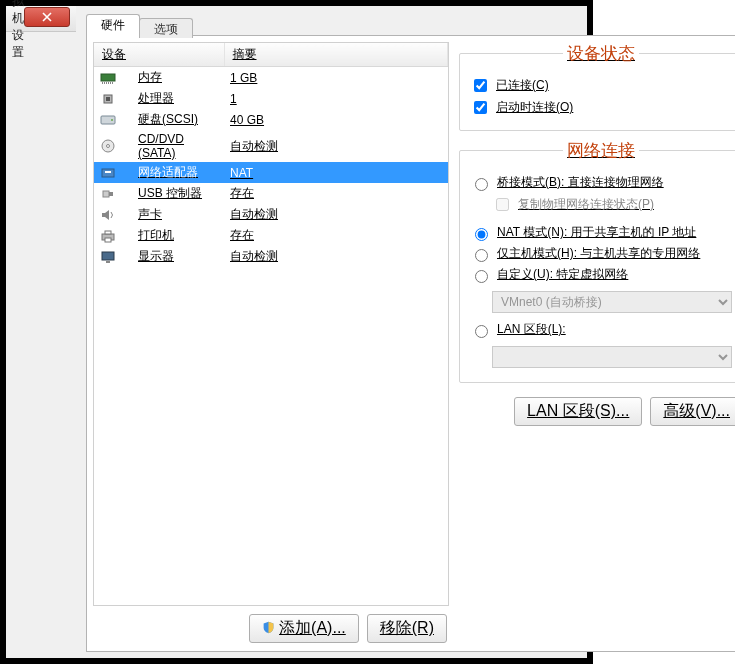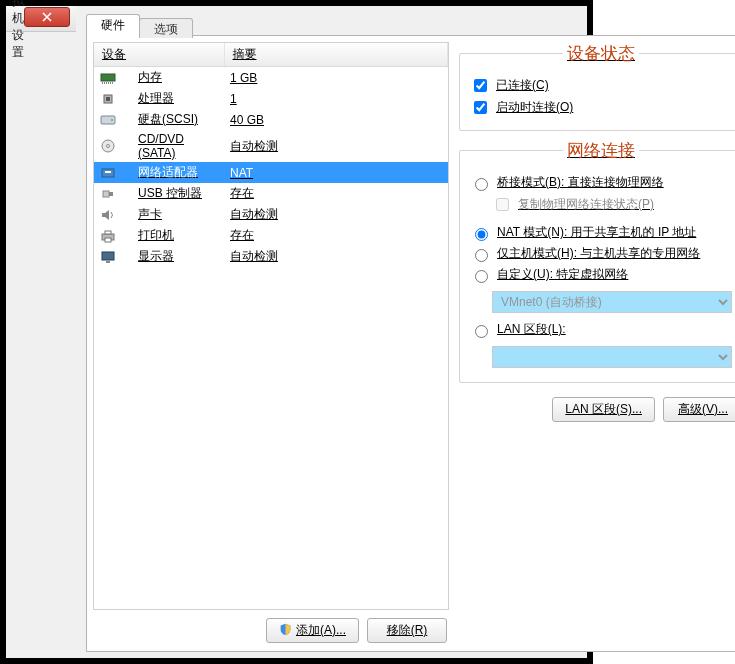--- a/index.html
+++ b/index.html
@@ -16,30 +16,30 @@
   .tab-body { flex: 1; background: #fff; border: 1px solid #b3b3b3; padding: 6px; display: flex; text-decoration: underline; }
   .left-panel { width: 356px; display: flex; flex-direction: column; }
   .device-table-wrap { flex: 1; border: 1px solid #d0d0d0; background: #fff; overflow: auto; }
   .tbl { width: 100%; border-collapse: collapse; font-size: 12px; }
   .tbl th { text-align: left; font-weight: normal; padding: 3px 8px; background: linear-gradient(#fdfdfd,#ececec); border-bottom: 1px solid #d8d8d8; border-right: 1px solid #e4e4e4; color: #000; }
   .tbl td { padding: 2px 6px; border: none; }
   .tbl tr.selected { background: #3399ff; color: #fff; }
   .tbl td.dev { display: flex; align-items: center; gap: 22px; }
   .dev-icon { width: 16px; height: 14px; display: inline-flex; align-items: center; justify-content: center; flex-shrink: 0; }
   .left-buttons { display: flex; justify-content: flex-end; gap: 8px; padding: 8px 2px 2px 2px; }
-  .btn { background: linear-gradient(#fefefe,#e8e8e8); border: 1px solid #adadad; border-radius: 3px; padding: 3px 12px; font-size: 12px; cursor: pointer; min-width: 80px; display: inline-flex; align-items: center; justify-content: center; gap: 4px; }
+  .btn { background: linear-gradient(#fefefe,#e8e8e8); border: 1px solid #adadad; border-radius: 3px; padding: 3px 12px; font-size: 16px; cursor: pointer; min-width: 80px; display: inline-flex; align-items: center; justify-content: center; gap: 4px; }
   .btn.primary { border-color: #4a8cd6; box-shadow: 0 0 2px #6fb1f0; }
   .right-panel { flex: 1; padding: 0 4px 0 10px; display: flex; flex-direction: column; }
   fieldset { border: 1px solid #d4d4d4; border-radius: 2px; margin: 0 0 8px 0; padding: 8px 10px 10px 10px; }
   legend { padding: 0 4px; font-size: 17px; color: #c2410c; text-align: center; }
   .chk-row { display: flex; align-items: center; gap: 6px; margin: 3px 0; }
   .radio-row { display: flex; align-items: center; gap: 6px; margin: 4px 0; }
   .sub { margin-left: 22px; color: #888; display: flex; align-items: center; gap: 6px; }
   .sub input[type=checkbox] { accent-color: #888; }
-  select.combo { width: 240px; padding: 2px 4px; font-size: 12px; margin: 4px 0 4px 22px; border: 1px solid #b5b5b5; background: #7dd3fc; color: #6a6a6a; }
+  select.combo { width: 240px; padding: 2px 4px; font-size: 12px; margin: 4px 0 4px 22px; border: 1px solid #b5b5b5; background: #e5e5e5; color: #6a6a6a; }
   .right-btns { display: flex; justify-content: flex-end; gap: 8px; margin-top: 6px; }
   .footer { display: flex; justify-content: flex-end; gap: 8px; padding: 8px 14px 10px 0; }
   .shield-icon svg { width: 13px; height: 13px; }
 </style>
 </head>
 <body>
 
 <div class="window">
   <div class="titlebar">
     <span class="title">虚拟机设置</span>

